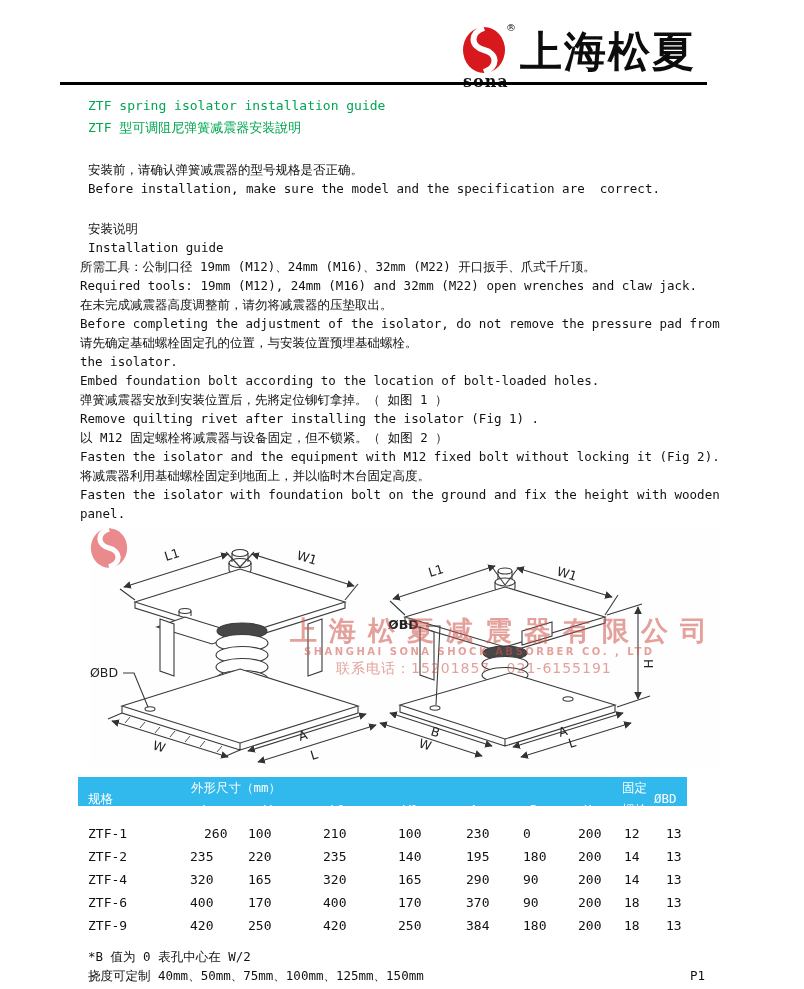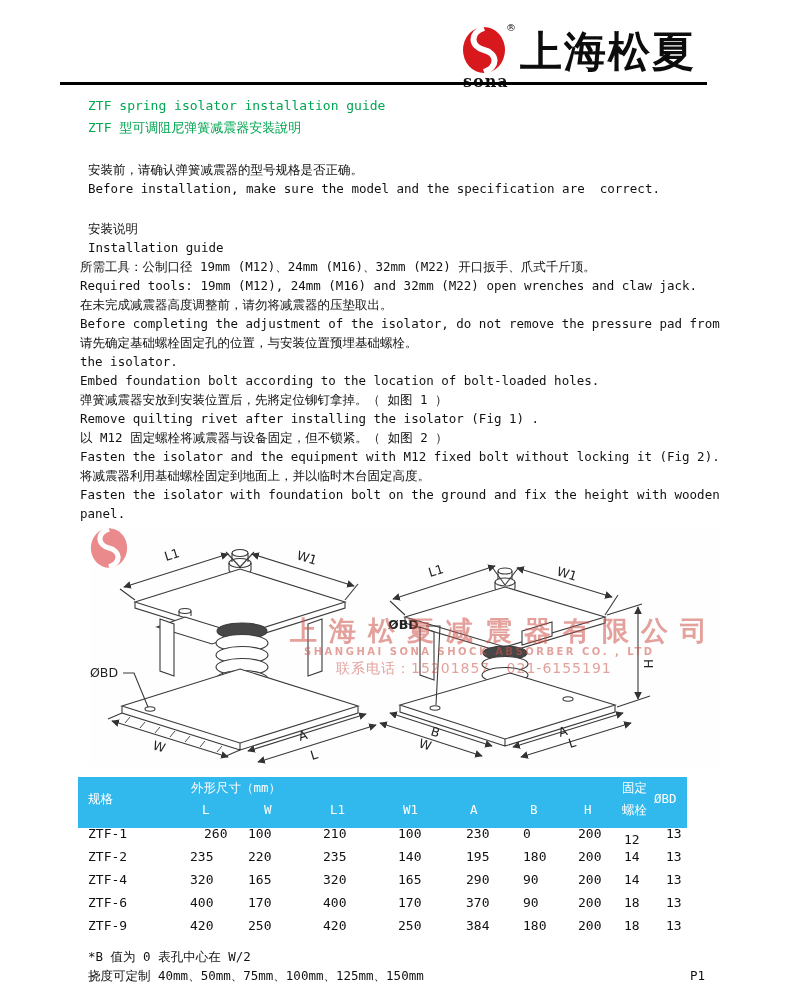--- a/index.html
+++ b/index.html
@@ -43,21 +43,21 @@
   .wm{pointer-events:none}
   .wm-cn{left:200px;top:86px;font-family:var(--sans);font-weight:700;font-size:27px;
          letter-spacing:12px;color:var(--wm);white-space:pre}
   .wm-en{left:214px;top:119px;font-family:var(--sans);font-weight:700;font-size:10px;
          letter-spacing:2.5px;color:var(--wm);white-space:pre}
   .wm-tel{left:246px;top:133px;font-family:var(--sans);font-size:14px;
           letter-spacing:1px;color:var(--wm);white-space:pre}
   .wm-swirl{left:166px;top:84px;width:38px;height:42px;opacity:.5}
 
   
-  .thead{left:78px;top:777px;width:609px;height:51px;background:var(--cyan);color:#fff}
+  .thead{left:78px;top:777px;width:609px;height:29px;background:var(--cyan);color:#fff}
   .thead .h{position:absolute;font-family:var(--mono);font-size:12.5px;white-space:pre}
   .trows{left:78px;top:824px;width:626px}
   .trow{position:relative;height:23px}
   .trow .c{position:absolute;top:2px;font-family:var(--mono);font-size:13px;color:#111;white-space:pre}
 
   
   .note1{left:88px;top:947px}
   .note2{left:88px;top:966px}
   .pageno{left:690px;top:966px}
 </style>
@@ -235,21 +235,21 @@
 <div class="abs trows">
     <div class="trow">
       <span class="c" style="left: 10px;">ZTF-1</span>
       <span class="c" style="left: 126px;">260</span>
       <span class="c" style="left: 170px;">100</span>
       <span class="c" style="left: 245px;">210</span>
       <span class="c" style="left: 320px;">100</span>
       <span class="c" style="left: 388px;">230</span>
       <span class="c" style="left: 445px;">0</span>
       <span class="c" style="left: 500px;">200</span>
-      <span class="c" style="left: 546px; margin-top: 6px;">12</span>
+      <span class="c" style="left: 546px;">12</span>
       <span class="c" style="left: 588px;">13</span>
     </div>
     <div class="trow">
       <span class="c" style="left: 10px;">ZTF-2</span>
       <span class="c" style="left: 112px;">235</span>
       <span class="c" style="left: 170px;">220</span>
       <span class="c" style="left: 245px;">235</span>
       <span class="c" style="left: 320px;">140</span>
       <span class="c" style="left: 388px;">195</span>
       <span class="c" style="left: 445px;">180</span>

